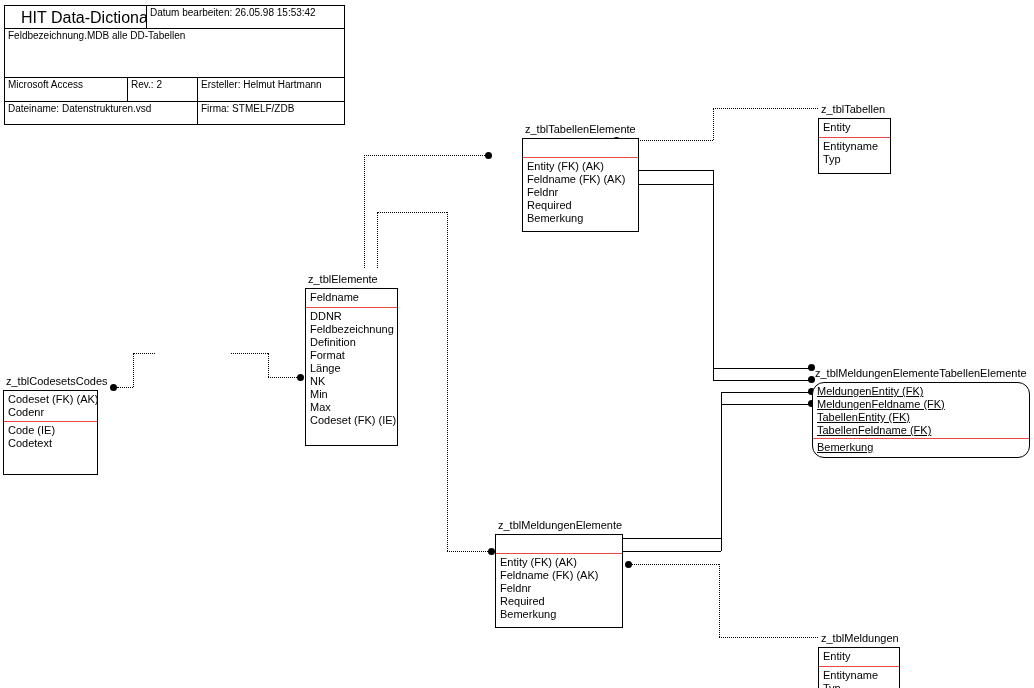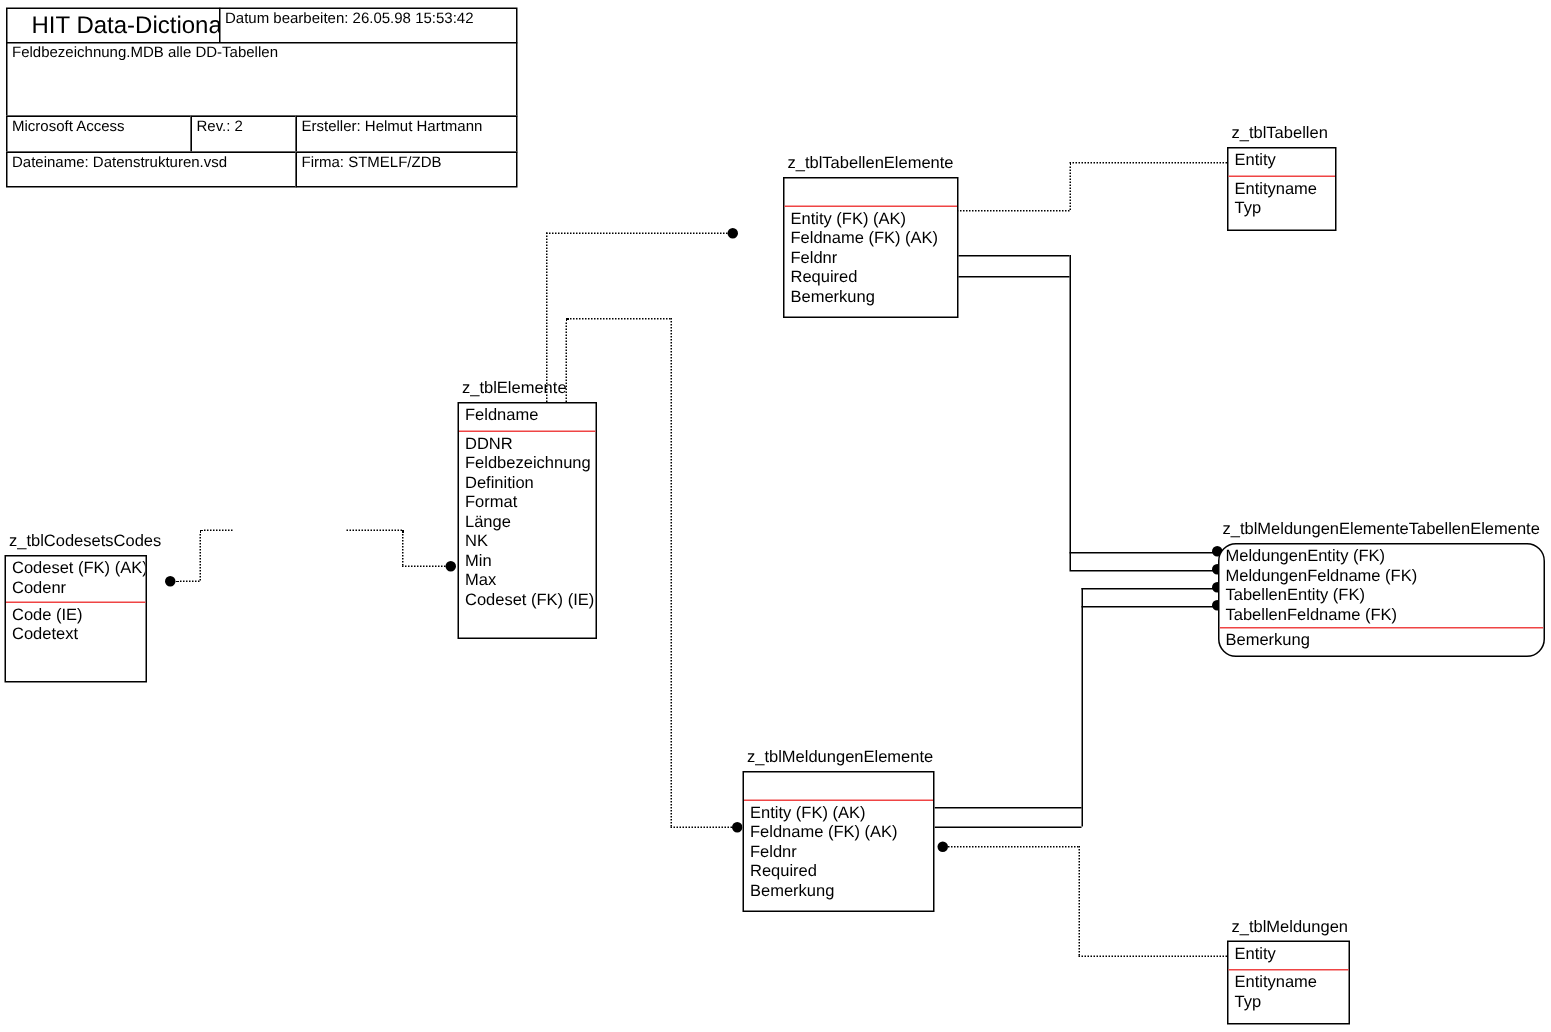--- a/index.html
+++ b/index.html
@@ -5,25 +5,25 @@
   html,body{margin:0;padding:0;background:#fff;}
   .canvas{position:relative;width:1034px;height:688px;background:#fff;overflow:hidden;
           font-family:"Liberation Sans","DejaVu Sans",sans-serif;color:#000;}
 
   
   .tb-cell{position:absolute;box-sizing:border-box;border:1px solid #000;background:#fff;
            font-size:10px;line-height:12px;padding:1px 3px;white-space:nowrap;overflow:hidden;}
   .tb-main{font-size:16px;line-height:22px;padding-left:16px;}
 
   
-  .entity{position:absolute;}
+  .entity{position:absolute;margin-top:20px;}
   .entity-title{position:absolute;top:-15px;left:3px;font-size:11px;line-height:13px;white-space:nowrap;}
   .entity-box{position:relative;box-sizing:border-box;border:1px solid #000;background:#fff;
               display:flex;flex-direction:column;}
-  .entity-box.rounded{border-radius:12px;overflow:hidden;}
+  .entity-box.rounded{border-radius:12px;overflow:hidden;text-decoration:underline;}
   .entity-top{box-sizing:border-box;border-bottom:1px solid #ef4444;padding-top:2px;overflow:hidden;}
   .entity-bottom{flex:1;padding-top:2px;overflow:hidden;}
   .row{height:13px;line-height:13px;font-size:11px;padding-left:4px;white-space:nowrap;}
 
   
   .seg{position:absolute;}
   .seg.h{height:0;}
   .seg.v{width:0;}
   .seg.h.solid{border-top:1px solid #000;}
   .seg.v.solid{border-left:1px solid #000;}

